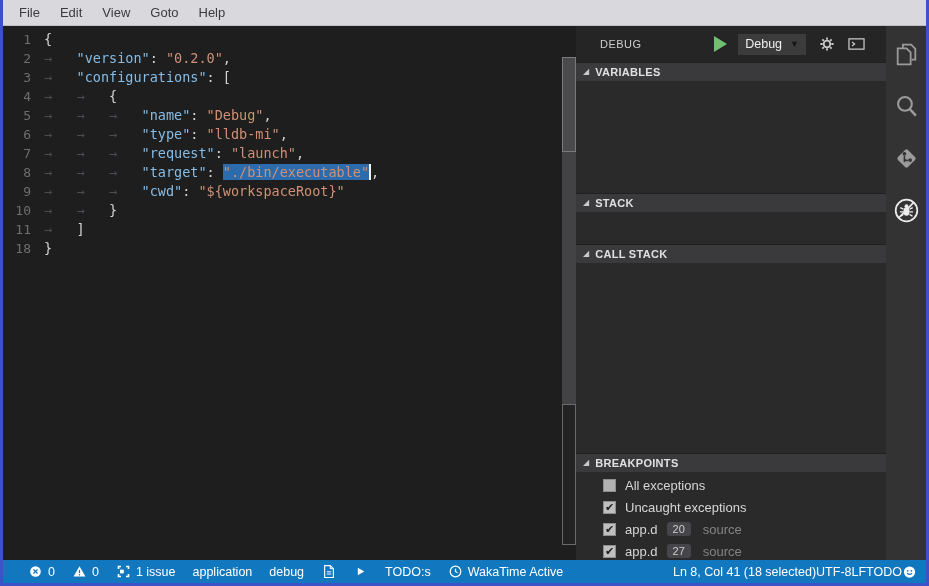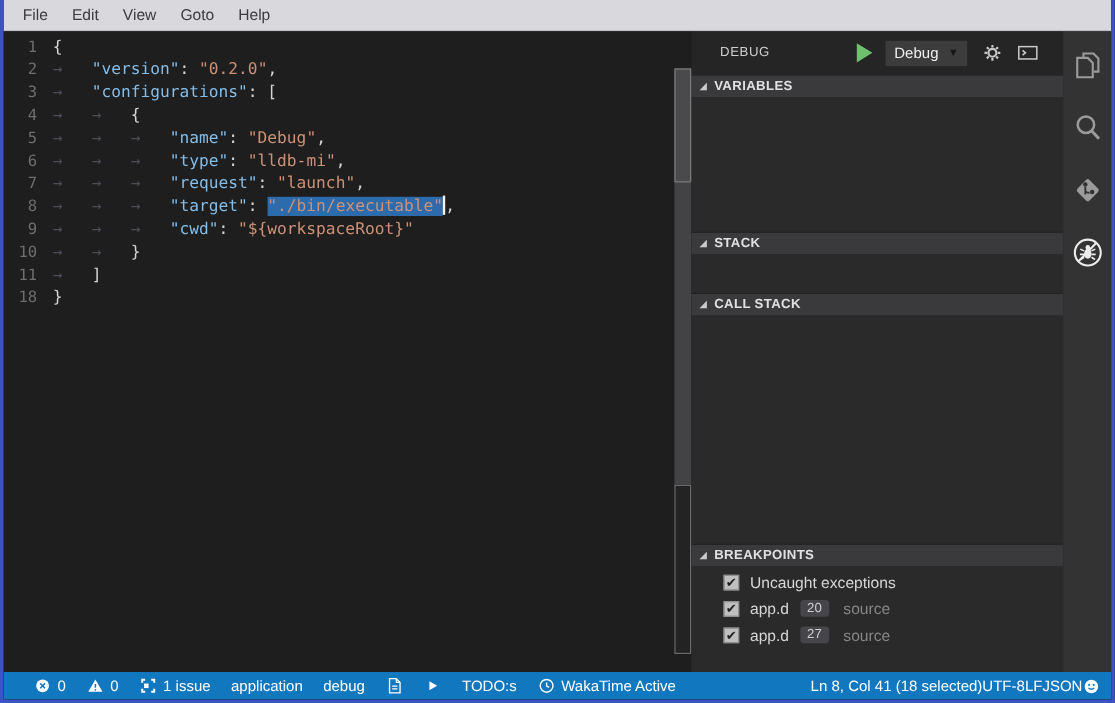--- a/index.html
+++ b/index.html
@@ -170,20 +170,24 @@
         <span class="sec-arrow">◢</span>
         <span class="sec-label">CALL STACK</span>
       </div>
       <div class="sec-body body-callstack"></div>
 
       <div class="sec-header">
         <span class="sec-arrow">◢</span>
         <span class="sec-label">BREAKPOINTS</span>
       </div>
       <div class="sec-body body-breakpoints" id="breakpoints-body">
+          <div class="bp-row">
+            <span class="bp-check unchecked"></span>
+            <span class="bp-label">All exceptions</span>
+          </div>
           <div class="bp-row">
             <span class="bp-check">✔</span>
             <span class="bp-label">Uncaught exceptions</span>
           </div>
           <div class="bp-row">
             <span class="bp-check">✔</span>
             <span class="bp-label">app.d</span>
             <span class="bp-badge">20</span>
             <span class="bp-note">source</span>
           </div>
@@ -298,21 +302,21 @@
         <span class="sb-item">
           <span>Ln 8, Col 41 (18 selected)</span>
         </span>
         <span class="sb-item">
           <span>UTF-8</span>
         </span>
         <span class="sb-item">
           <span>LF</span>
         </span>
         <span class="sb-item">
-          <span>JSON</span>
+          <span>TODO</span>
         </span>
         <span class="sb-item">
           <span class="sicon">
             <svg width="16" height="16" viewBox="0 0 24 24">
               <circle cx="12" cy="12" r="9" fill="#fff"></circle>
               <circle cx="9" cy="10" r="1.4" fill="#1177bf"></circle>
               <circle cx="15" cy="10" r="1.4" fill="#1177bf"></circle>
               <path d="M8 14q4 3.6 8 0" fill="none" stroke="#1177bf" stroke-width="1.7"></path>
             </svg>
           </span>

